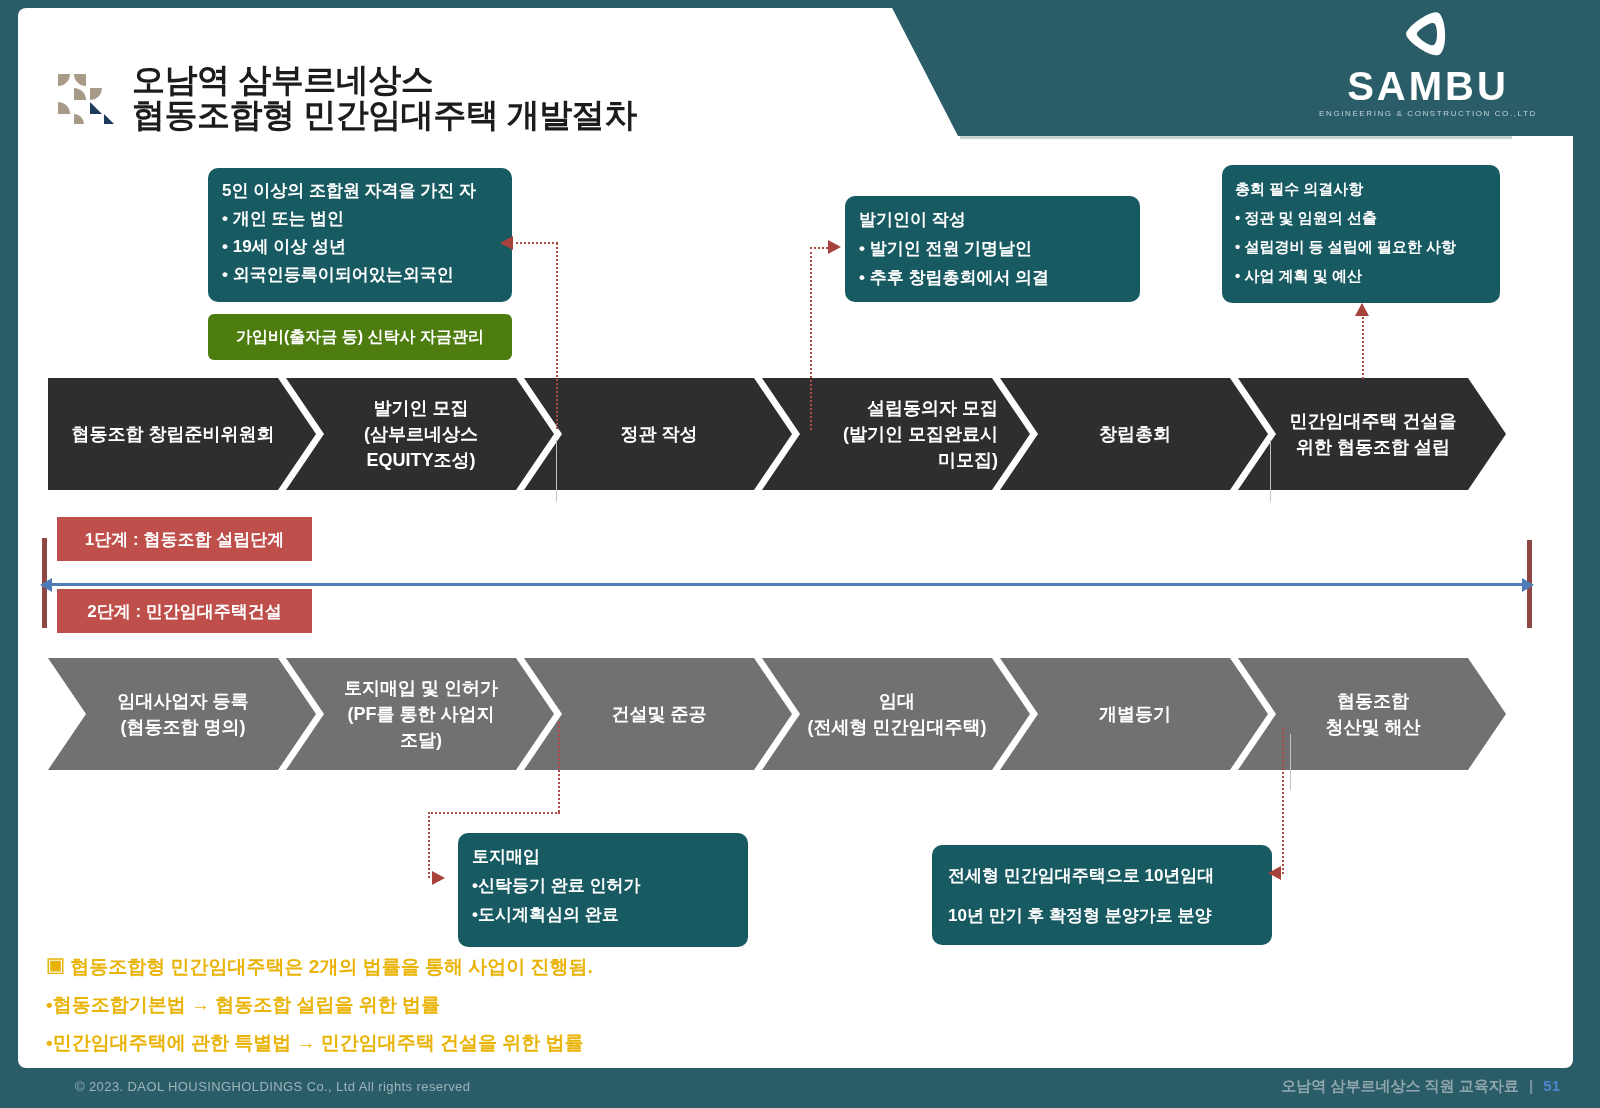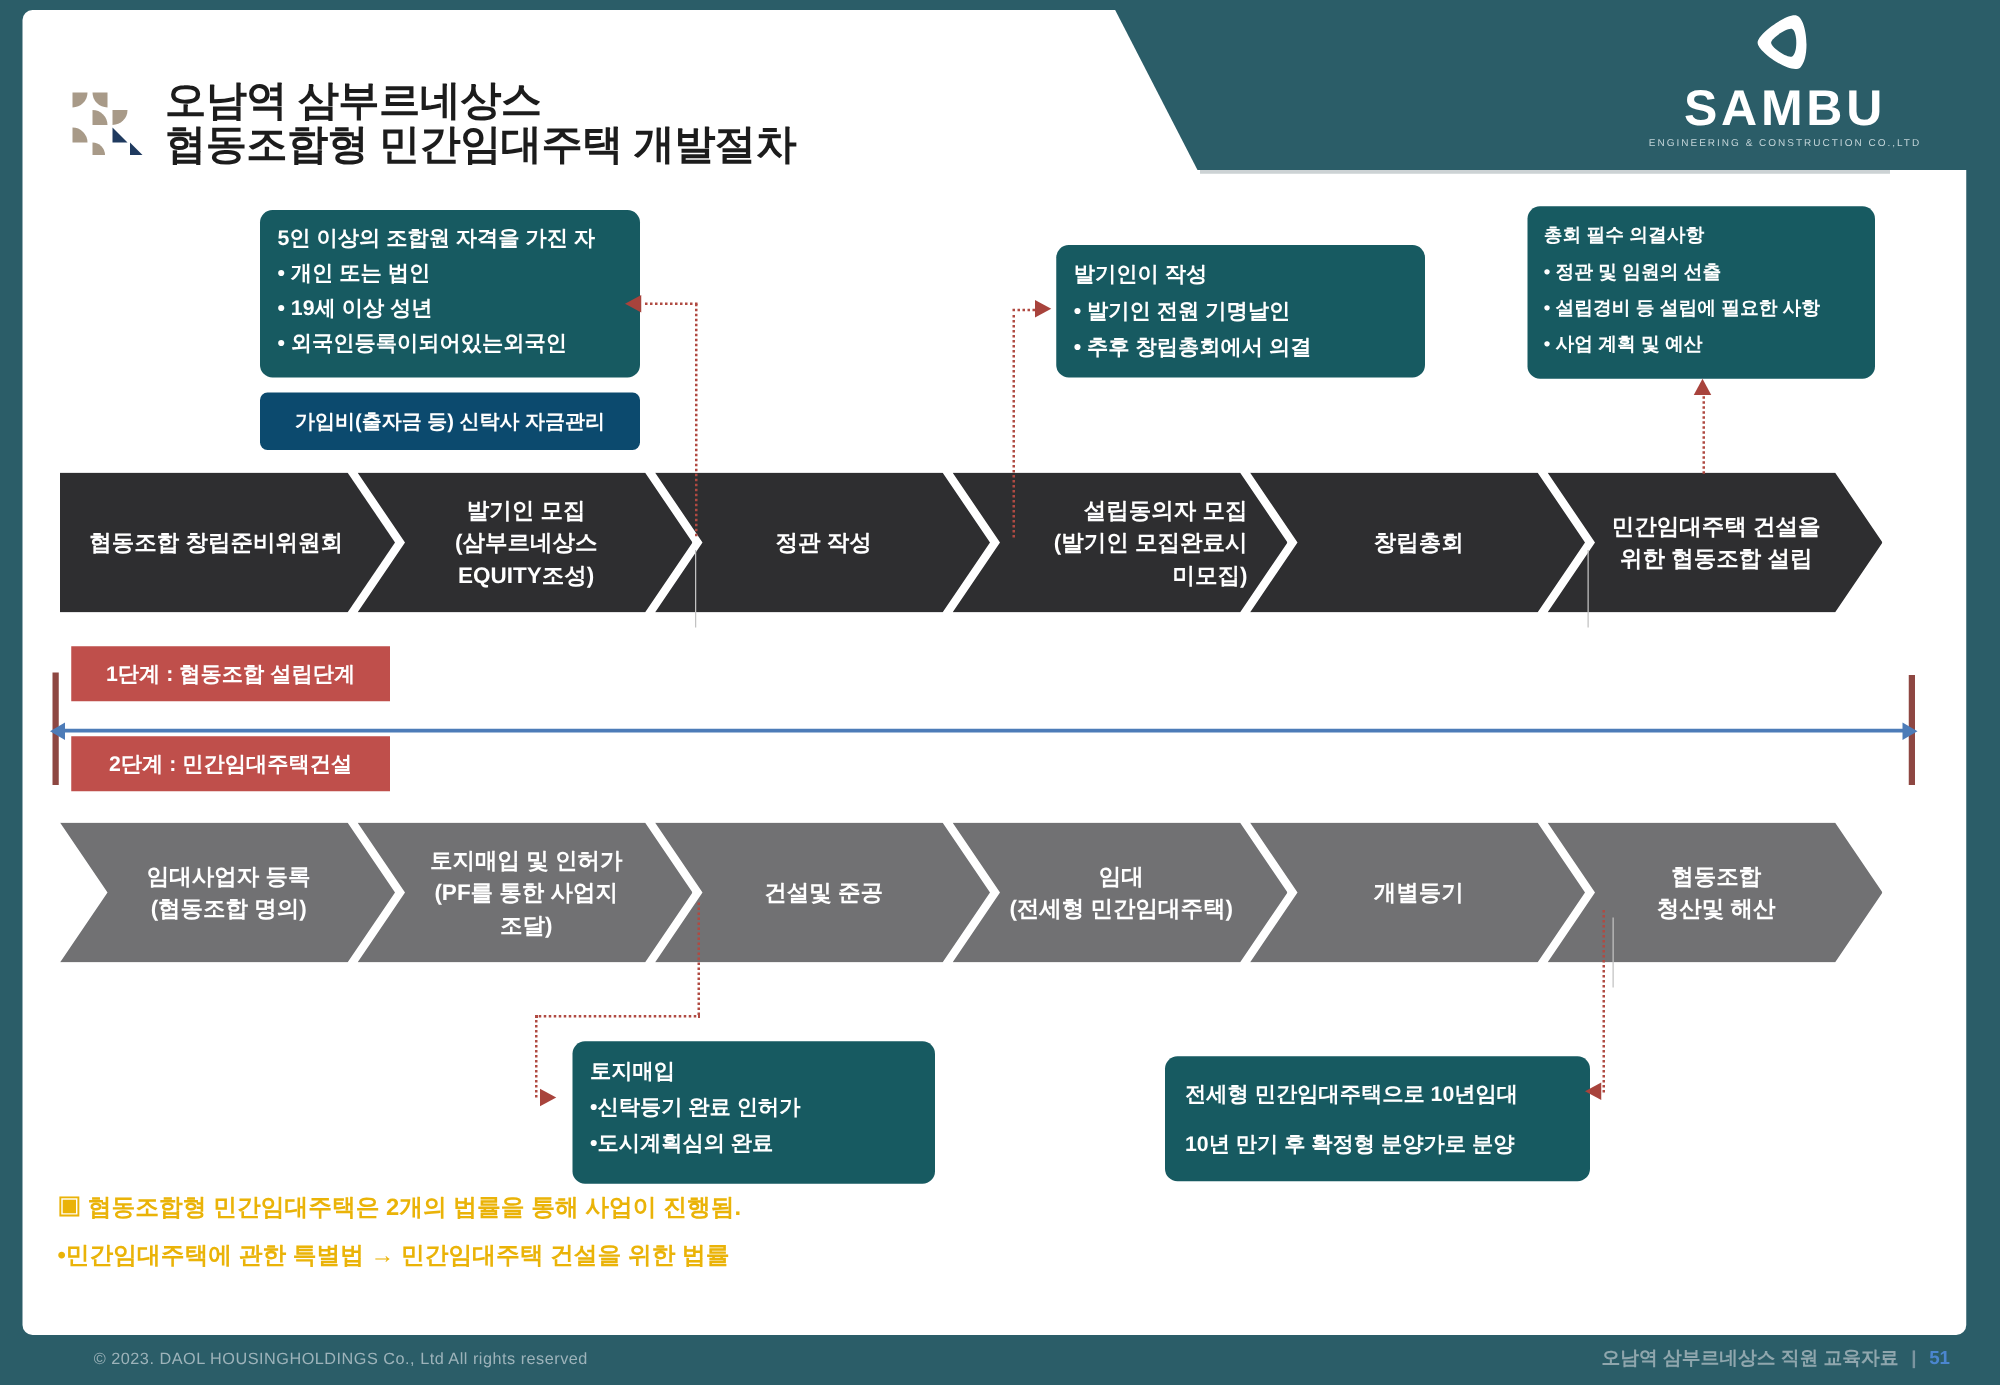--- a/index.html
+++ b/index.html
@@ -17,21 +17,21 @@
   .logo-tri { margin-right:6px; }
   .logo-text { color:#ffffff; font-size:40px; font-weight:bold; letter-spacing:3px; line-height:40px; }
   .logo-sub { color:#c2d4d8; font-size:8px; letter-spacing:1.6px; margin-top:3px; }
 
   .title-block { left:132px; top:62px; }
   .title-line { font-size:33px; font-weight:bold; color:#1c1c1c; line-height:35px; letter-spacing:-0.5px; }
 
   .callout { background:#175a61; border-radius:10px; color:#ffffff; font-weight:bold; padding:9px 14px; }
   .callout .cl { display:block; white-space:nowrap; }
   .co-a { left:208px; top:168px; width:304px; height:134px; font-size:17px; line-height:28px; }
-  .co-navy { left:208px; top:314px; width:304px; height:46px; background:#0c4a6e; border-radius:6px;
+  .co-navy { left:208px; top:314px; width:304px; height:46px; background:#4d7c0f; border-radius:6px;
              display:flex; align-items:center; justify-content:center; font-size:16px; font-weight:bold; color:#fff; white-space:nowrap; }
   .co-b { left:845px; top:196px; width:295px; height:106px; font-size:17px; line-height:29px; }
   .co-c { left:1222px; top:165px; width:278px; height:138px; font-size:15px; line-height:29px; padding:9px 10px 9px 13px; }
   .co-d { left:458px; top:833px; width:290px; height:114px; font-size:17px; line-height:29px; }
   .co-e { left:932px; top:845px; width:340px; height:100px; font-size:17px; display:flex; flex-direction:column; justify-content:space-around; padding:10px 16px; }
 
   .chev { width:268px; height:112px; display:flex; flex-direction:column; align-items:center; justify-content:center;
           color:#ffffff; font-size:18px; font-weight:bold; line-height:26px; text-align:center;
           padding-left:34px; padding-right:32px; }
   .chev span { display:block; white-space:nowrap; }
@@ -202,20 +202,21 @@
 
 <div class="abs dot-v" style="left:1282px; top:728px; height:146px;"></div>
 <div class="abs arr-left" style="left:1268px; top:866px;"></div>
 
 <div class="abs gray-v" style="left:556px; top:440px; height:62px;"></div>
 <div class="abs gray-v" style="left:1270px; top:440px; height:62px;"></div>
 <div class="abs gray-v" style="left:1290px; top:734px; height:56px;"></div>
 
 <div class="abs notes">
   <div>▣ 협동조합형 민간임대주택은 2개의 법률을 통해 사업이 진행됨.</div>
+  <div>•협동조합기본법 → 협동조합 설립을 위한 법률</div>
   <div>•민간임대주택에 관한 특별법 → 민간임대주택 건설을 위한 법률</div>
 </div>
 
 <div class="abs footer-left">© 2023. DAOL HOUSINGHOLDINGS Co., Ltd  All rights reserved</div>
 <div class="abs footer-right">
   <span>오남역 삼부르네상스 직원 교육자료</span>
   <span class="sep">|</span>
   <span class="page">51</span>
 </div>
 

